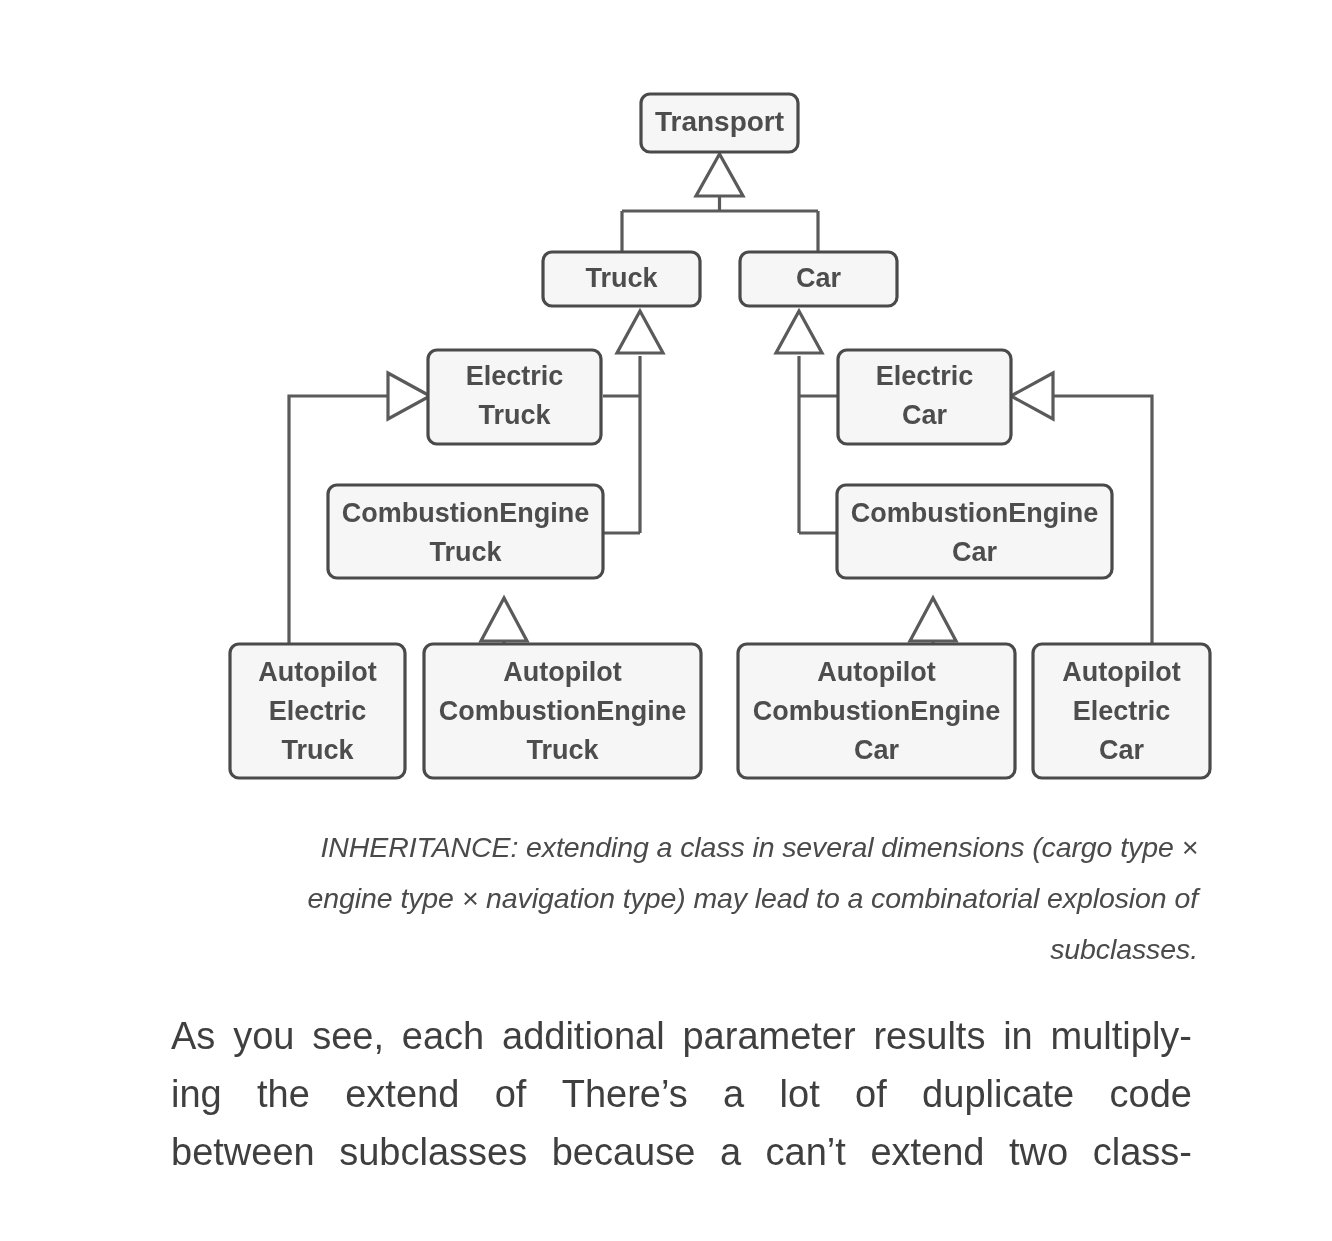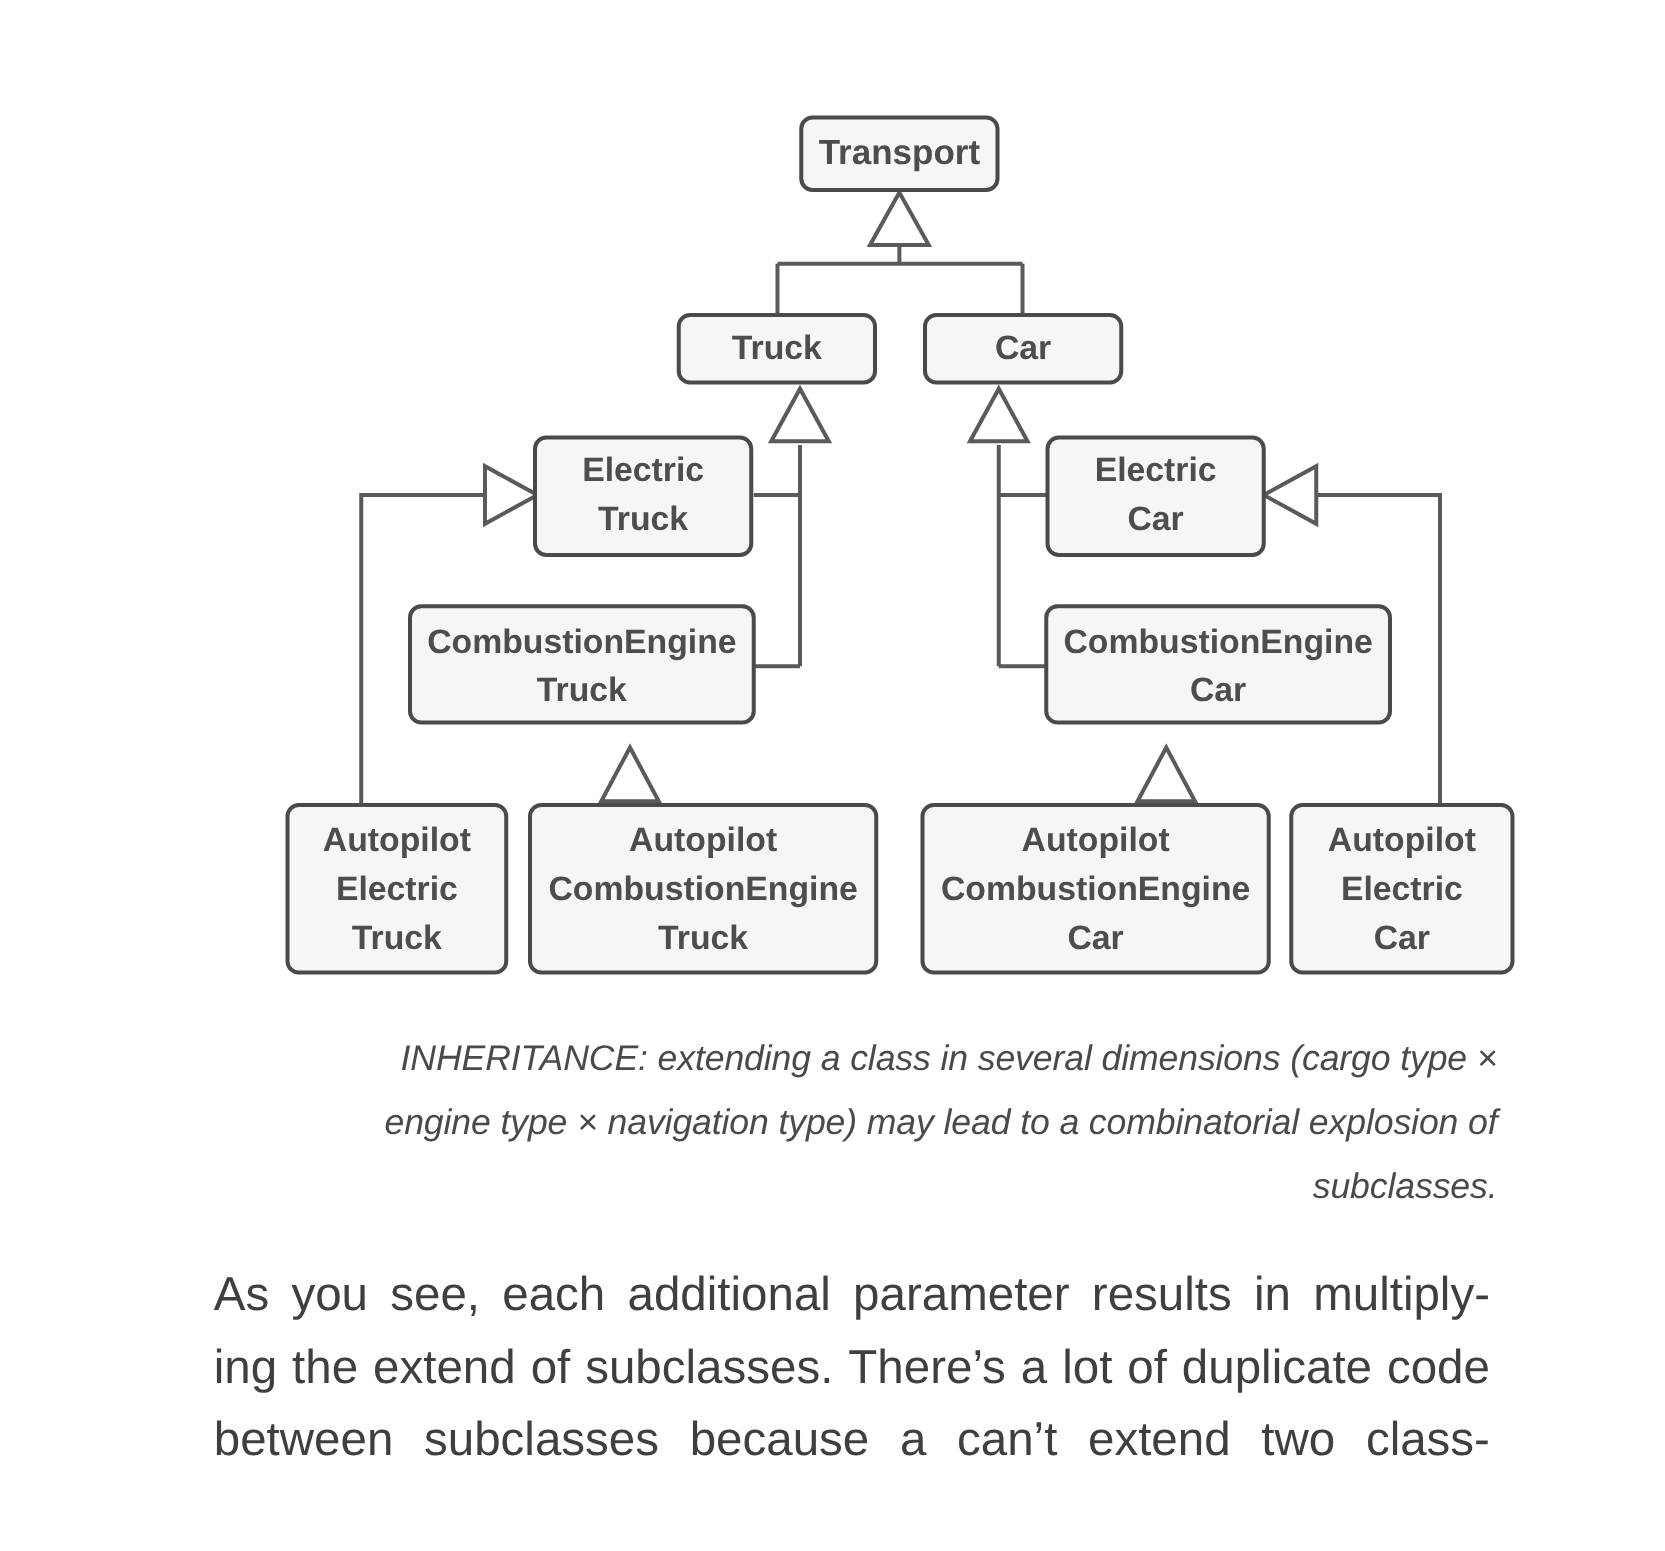--- a/index.html
+++ b/index.html
@@ -207,21 +207,20 @@
       <span>parameter</span>
       <span>results</span>
       <span>in</span>
       <span>multiply-</span>
     </span>
   <span class="line justified">
       <span>ing</span>
       <span>the</span>
       <span>extend</span>
       <span>of</span>
-      <span>subclasses.</span>
       <span>There’s</span>
       <span>a</span>
       <span>lot</span>
       <span>of</span>
       <span>duplicate</span>
       <span>code</span>
     </span>
   <span class="line justified">
       <span>between</span>
       <span>subclasses</span>

